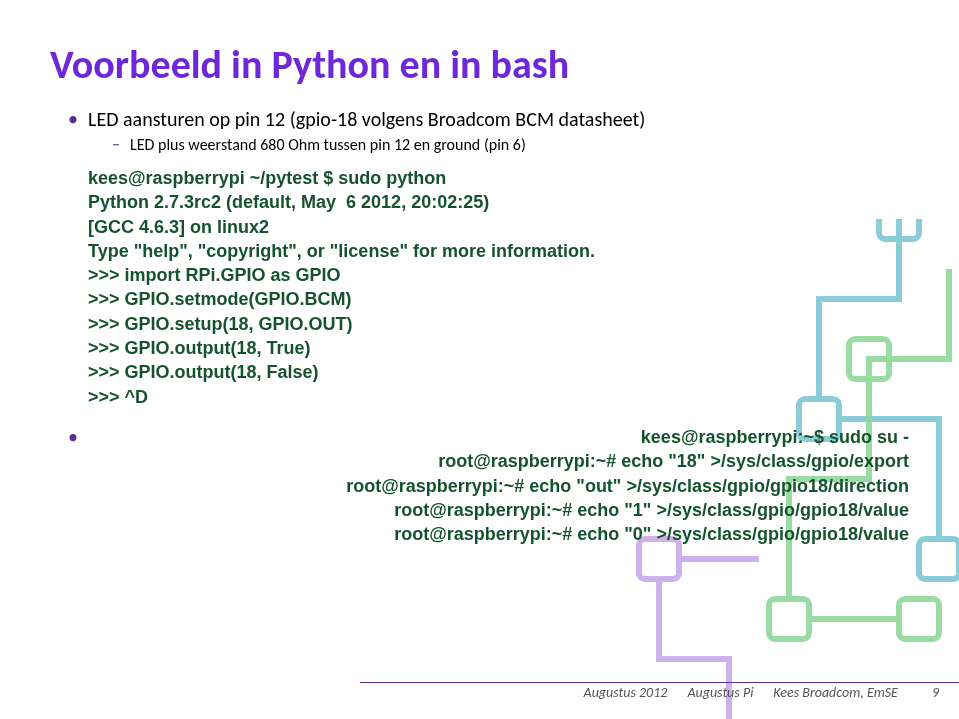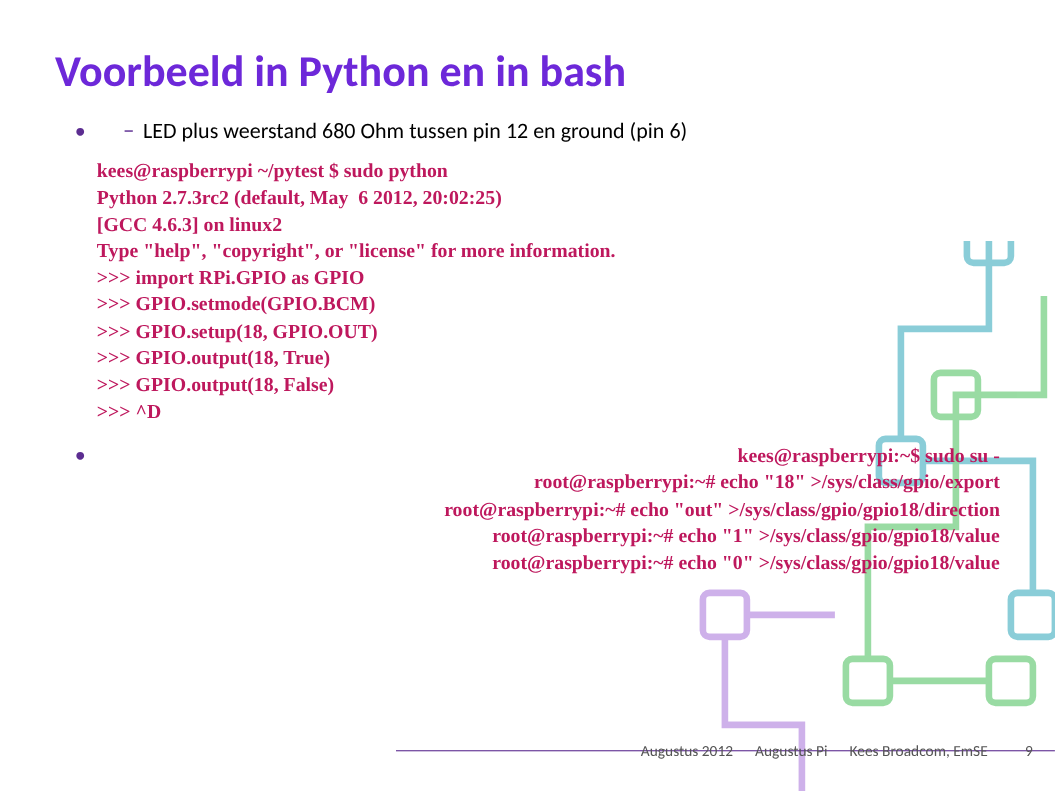--- a/index.html
+++ b/index.html
@@ -49,51 +49,52 @@
     left: 0;
     font-size: 20px;
   }
   .sub {
     list-style: none;
     padding-left: 24px;
     margin-top: 4px;
   }
   .sub > li {
     color: #000;
-    font-size: 20px;
+    font-size: 16px;
     position: relative;
     padding-left: 18px;
   }
   .sub > li::before {
     content: "−";
     color: #5c2d91;
     position: absolute;
     left: 0;
   }
   .code-block {
-    font-family: Liberation Serif, serif;
+    font-family: Liberation Sans, sans-serif;
     font-size: 18px;
     font-weight: bold;
-    color: #be185d;
+    color: #14532d;
     margin-top: 12px;
     margin-bottom: 16px;
     padding-left: 38px;
     line-height: 1.35;
     white-space: pre;
   }
   .footer {
     position: absolute;
-    bottom: 28px;
+    bottom: 18px;
     right: 20px;
     display: flex;
     align-items: center;
     gap: 20px;
     font-size: 14px;
     color: #555;
     z-index: 2;
+    font-style: italic;
   }
   .footer-line {
     border-top: 1px solid #5c2d91;
     position: absolute;
     bottom: 36px;
     left: 360px;
     right: 0;
     z-index: 2;
   }
   .slidenum {
@@ -123,20 +124,21 @@
     <rect x="80" y="320" width="40" height="40" rx="6"></rect>
     <path d="M 120 340 L 200 340"></path>
   </g>
 </svg>
 
 <div class="content">
   <h1>Voorbeeld in Python en in bash</h1>
 
   <ul class="bullets">
     <li>
+      <span>LED aansturen op pin 12 (gpio-18 volgens Broadcom BCM datasheet)</span>
       <ul class="sub">
         <li>LED plus weerstand 680 Ohm tussen pin 12 en ground (pin 6)</li>
       </ul>
     </li>
   </ul>
 
   <div class="code-block">kees@raspberrypi ~/pytest $ sudo python
 Python 2.7.3rc2 (default, May  6 2012, 20:02:25)
 [GCC 4.6.3] on linux2
 Type "help", "copyright", or "license" for more information.

